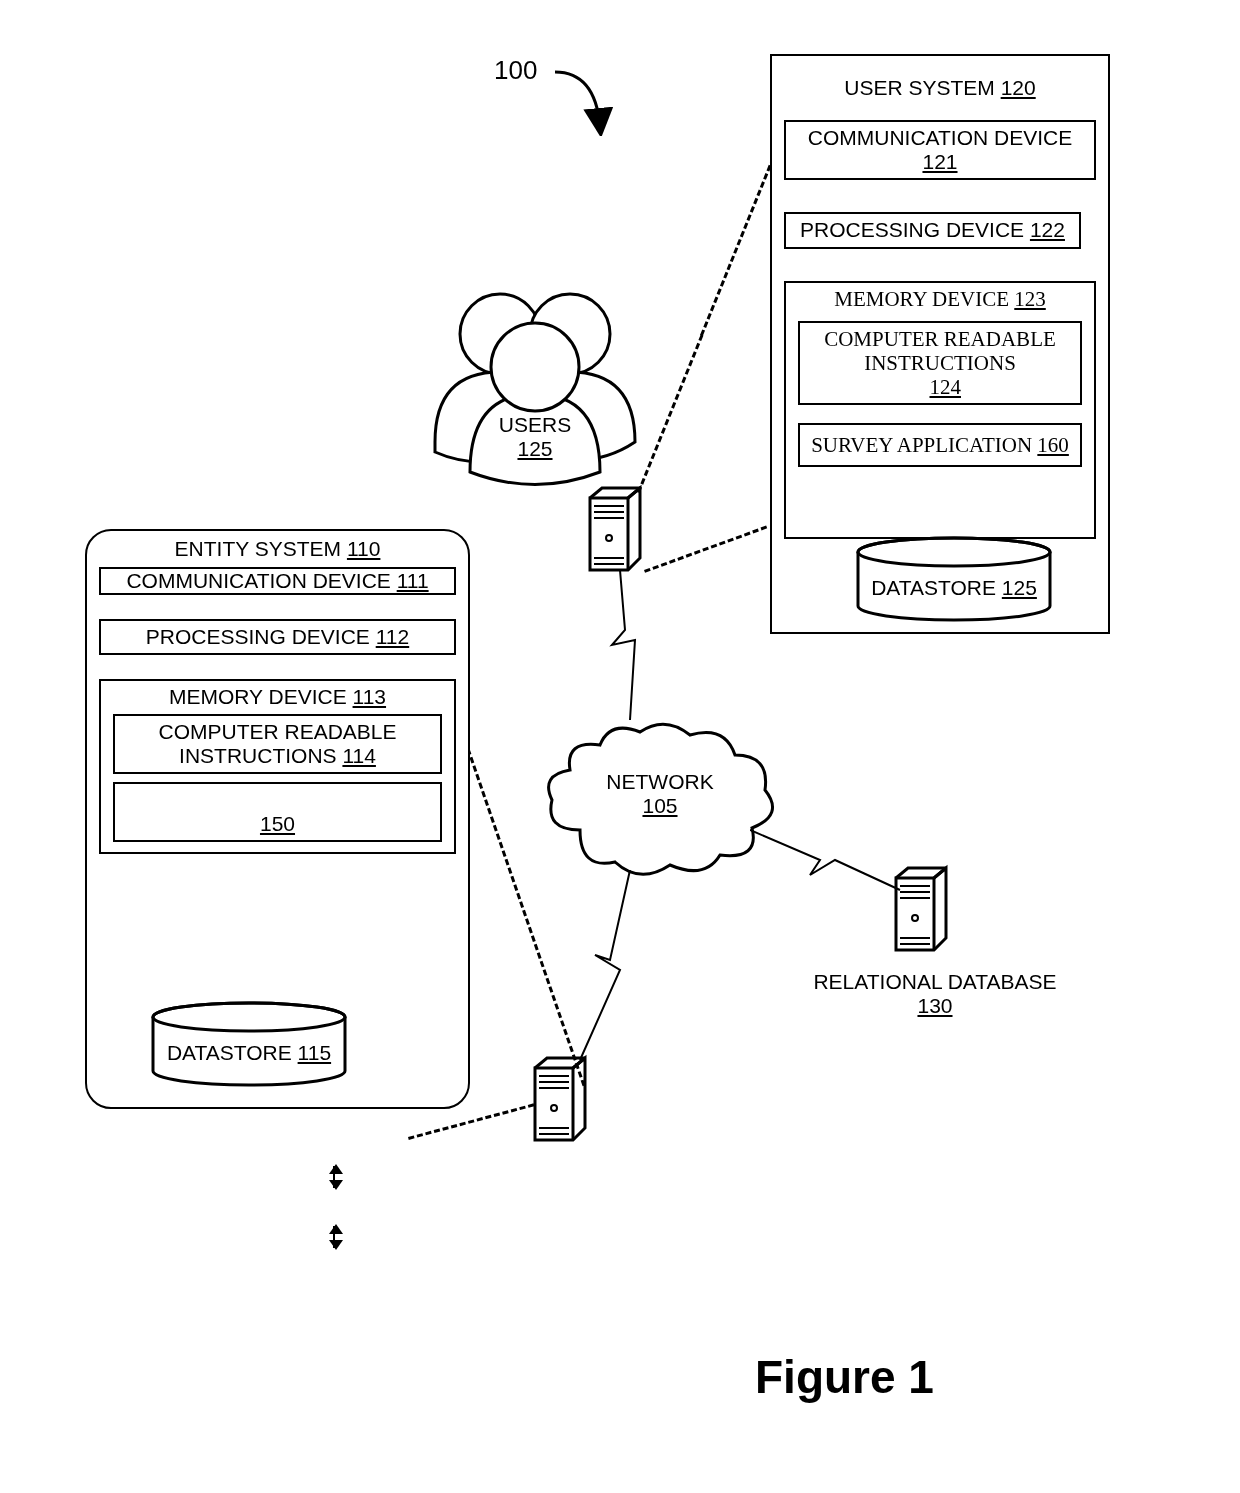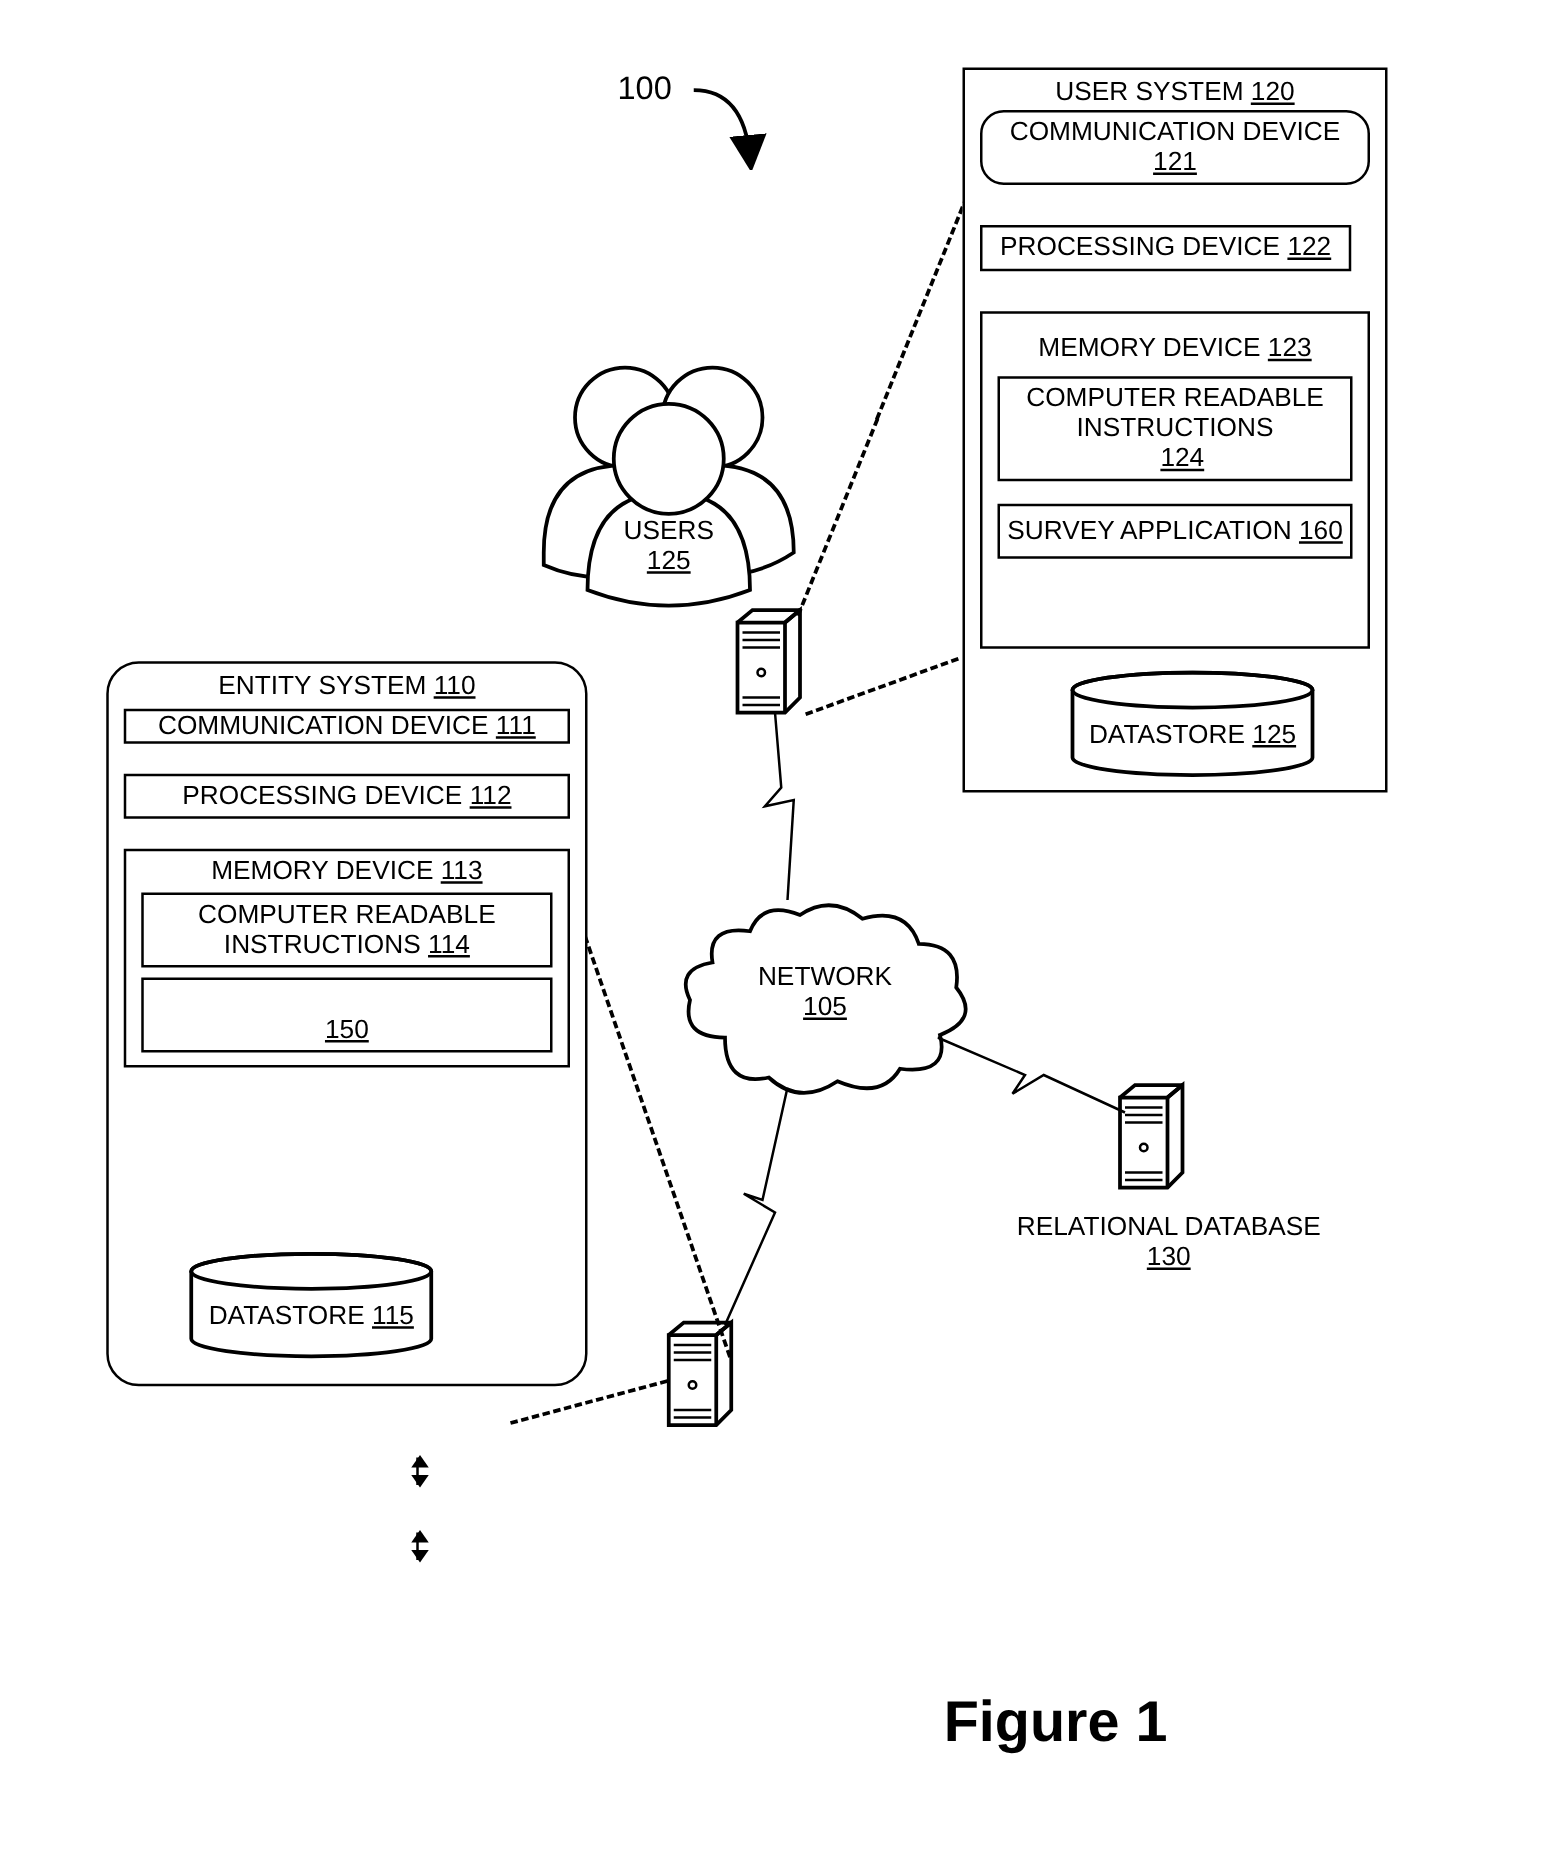--- a/index.html
+++ b/index.html
@@ -260,40 +260,40 @@
         <ellipse cx="100" cy="16" rx="96" ry="14" fill="none" stroke="#000" stroke-width="3"></ellipse>
       </svg>
       <div class="cyl-label" style="top:40px;">
         <span>DATASTORE</span>
         <span class="u">115</span>
       </div>
     </div>
   </div>
 
   <div class="box" style="left:770px; top:54px; width:340px; height:580px;">
-    <div class="lbl" style="margin-top:6px;">
+    <div class="lbl" style="margin-top:20px;">
       <span>USER SYSTEM</span>
       <span class="u">120</span>
     </div>
 
-    <div class="inner-box" style="margin:2px 12px 0 12px; padding:4px;border-radius:19px;">
+    <div class="inner-box" style="margin:20px 12px 0 12px; padding:4px;">
       <div class="lbl">
         <span>COMMUNICATION DEVICE</span>
         <span class="u">121</span>
       </div>
     </div>
 
     <div class="inner-box" style="margin:32px 27px 0 12px; padding:4px;">
       <div class="lbl">
         <span>PROCESSING DEVICE</span>
         <span class="u">122</span>
       </div>
     </div>
 
-    <div class="inner-box" style="margin:32px 12px 0 12px; padding:16px 4px 70px 4px;">
+    <div class="inner-box" style="margin:32px 12px 0 12px; padding:4px 4px 70px 4px;font-family:Liberation Serif, serif;">
       <div class="lbl" style="margin-bottom:4px;">
         <span>MEMORY DEVICE</span>
         <span class="u">123</span>
       </div>
       <div class="inner-box" style="margin:10px 8px 0 8px; padding:4px;">
         <div class="lbl">
           <span>COMPUTER READABLE INSTRUCTIONS</span><br>
           <span style="display:inline-block;">
             <span>&nbsp;</span>
           </span>

